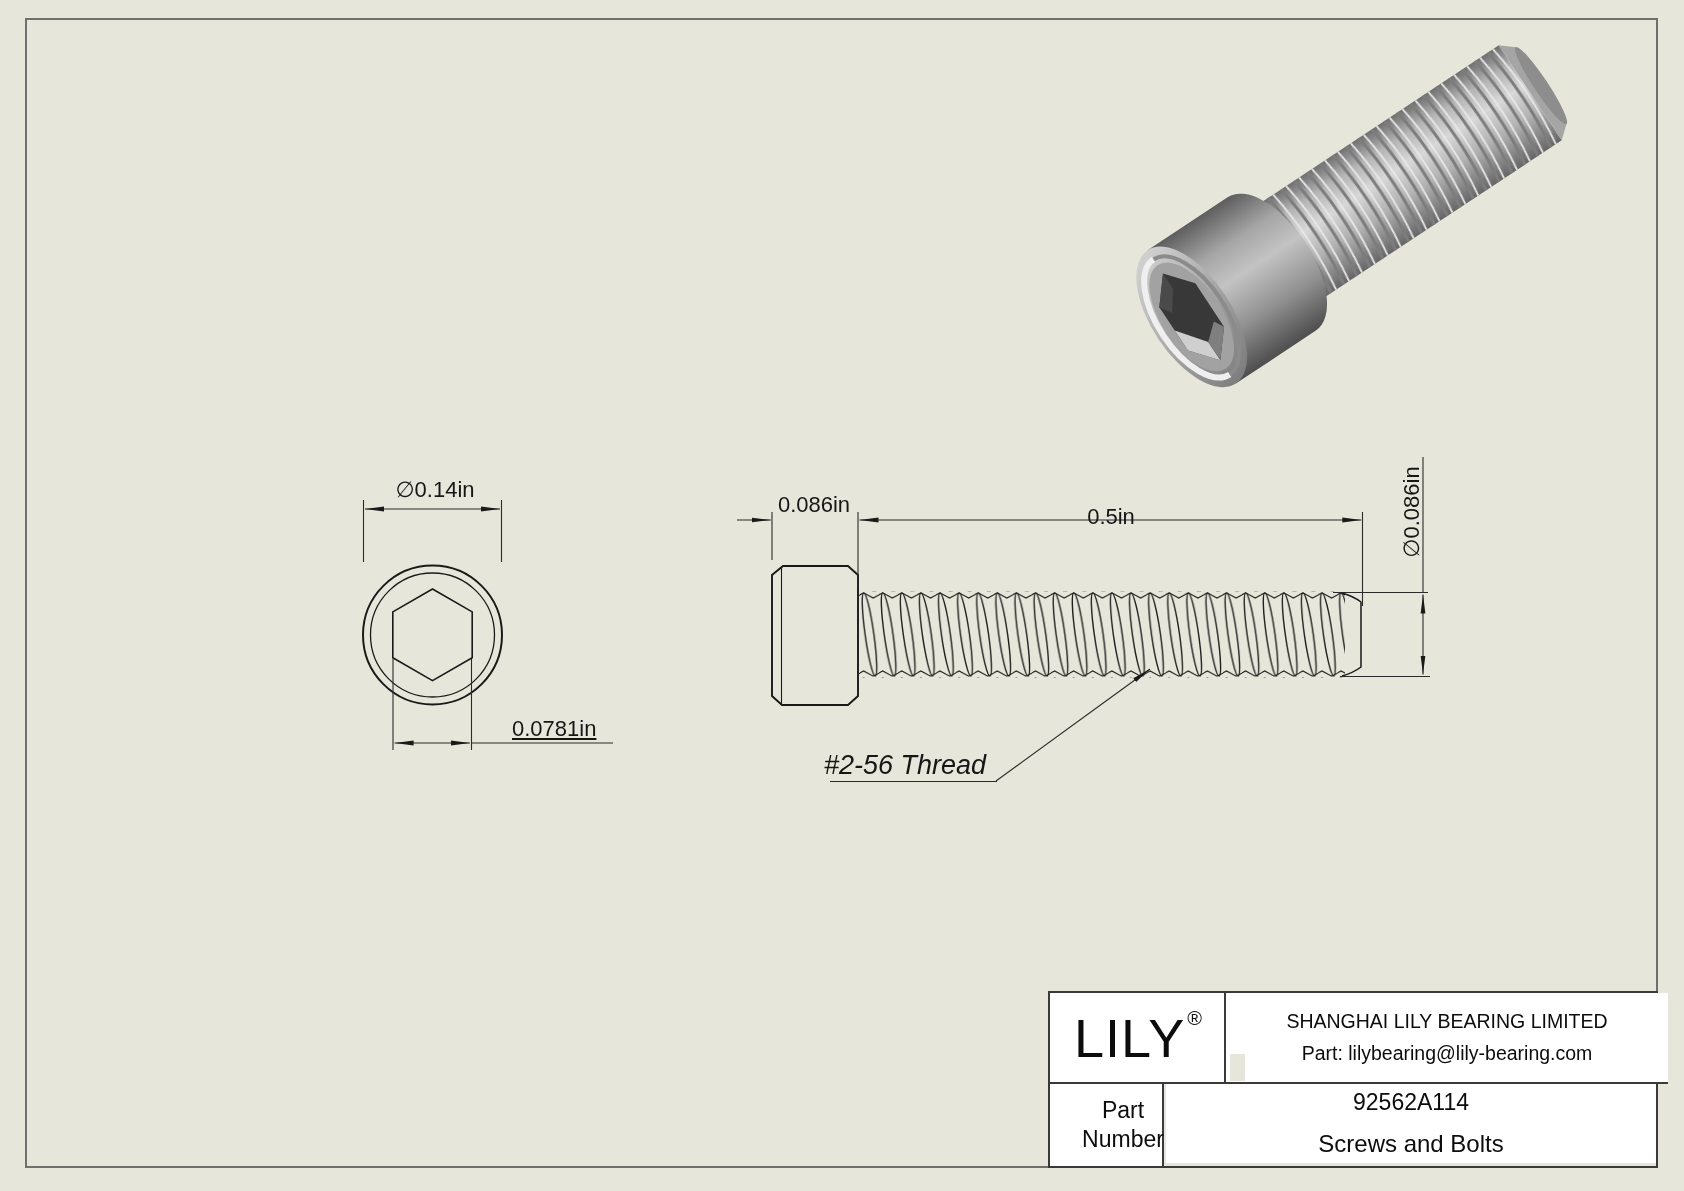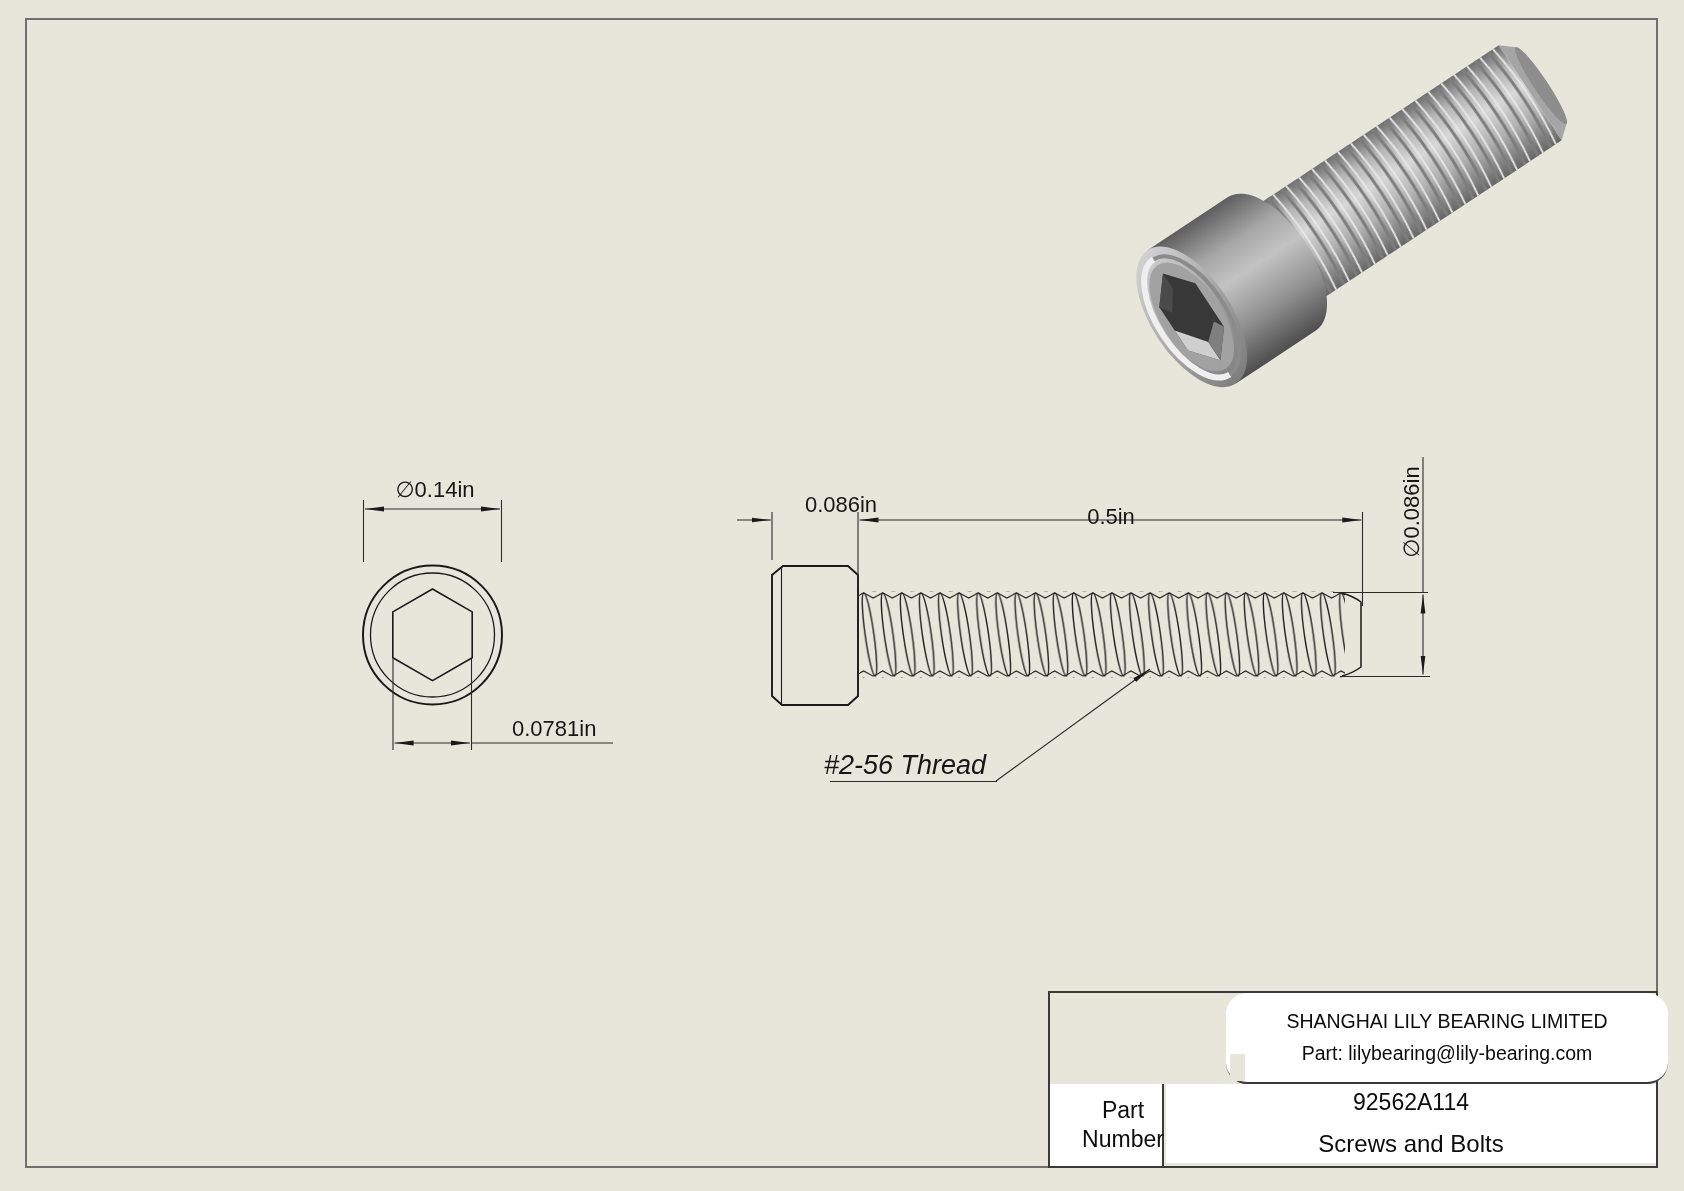--- a/index.html
+++ b/index.html
@@ -14,21 +14,21 @@
         text-align:center;transform:rotate(-90deg);transform-origin:center;
         font-size:22px;color:#161616;white-space:nowrap;}
   .thread-note{position:absolute;left:824px;top:750px;font-size:27px;color:#161616;white-space:nowrap;font-style:italic;}
   
   .tb{position:absolute;left:1048px;top:991px;width:610px;height:177px;
       border:2px solid #3a3a3a;background:#e6e7da;box-sizing:border-box;}
   .tb .cell{position:absolute;background:#ffffff;box-sizing:border-box;}
   .tb .c-logo{left:0;top:0;width:176px;height:91px;border-right:2px solid #3a3a3a;border-bottom:2px solid #3a3a3a;
       display:flex;align-items:center;justify-content:center;}
   .tb .c-co{left:176px;top:0;width:442px;height:91px;border-bottom:2px solid #3a3a3a;
-      display:flex;flex-direction:column;align-items:center;justify-content:center;gap:9px;border-radius:21px;}
+      display:flex;flex-direction:column;align-items:center;justify-content:center;gap:9px;}
   .tb .c-plabel{left:0;top:91px;width:114px;height:82px;border-right:2px solid #3a3a3a;
       display:flex;align-items:center;justify-content:center;text-align:center;padding-left:34px;}
   .tb .c-pval{left:116px;top:91px;width:490px;height:79px;
       display:flex;flex-direction:column;align-items:center;justify-content:center;gap:14px;}
   .logo-text{font-size:54px;letter-spacing:1px;color:#0c0c0c;}
   .logo-reg{font-size:20px;position:relative;top:-19px;left:2px;}
   .co-line{font-size:19.5px;color:#0c0c0c;}
   .plabel{font-size:23px;line-height:1.25;color:#0c0c0c;}
   .pnum{font-size:23px;color:#0c0c0c;}
   .pcat{font-size:24px;color:#0c0c0c;}
@@ -144,27 +144,31 @@
       <g transform="translate(2,0)">
         <polygon points="0,-52 -21.6,-26 -21.6,26 0,52 21.6,26 21.6,-26" fill="#383838"></polygon>
         <polygon points="0,52 -21.6,26 -21.6,2 0,30" fill="#cfcfcf"></polygon>
         <polygon points="0,52 0,30 16,16 21.6,26" fill="#7f7f7f"></polygon>
         <polygon points="-21.6,-26 0,-52 0,-34 -14,-14" fill="#4a4a4a"></polygon>
       </g>
     </g>
   </svg>
 
   <span class="dim center" style="left:386px;top:477px;width:98px;">∅0.14in</span>
-  <span class="dim" style="left:512px;top:716px;">0.0781in</span>
-  <span class="dim center" style="left:797px;top:492px;width:88px;">0.086in</span>
+  <span class="dim" style="left:512px;top:716px;text-decoration:underline;">0.0781in</span>
+  <span class="dim center" style="left:770px;top:492px;width:88px;">0.086in</span>
   <span class="dim center" style="left:1076px;top:492px;width:70px;margin-top:12px;">0.5in</span>
   <span class="dim-rot">∅0.086in</span>
   <span class="thread-note">#2-56 Thread</span>
 
   <div class="tb">
+    <div class="cell c-logo">
+      <span class="logo-text">LILY</span>
+      <span class="logo-reg">®</span>
+    </div>
     <div class="cell c-co">
       <span class="co-line">SHANGHAI LILY BEARING LIMITED</span>
       <span class="co-line">Part: lilybearing@lily-bearing.com</span>
     </div>
     <div class="cell c-plabel">
       <span class="plabel">Part Number</span>
     </div>
     <div class="cell c-pval">
       <span class="pnum">92562A114</span>
       <span class="pcat">Screws and Bolts</span>

